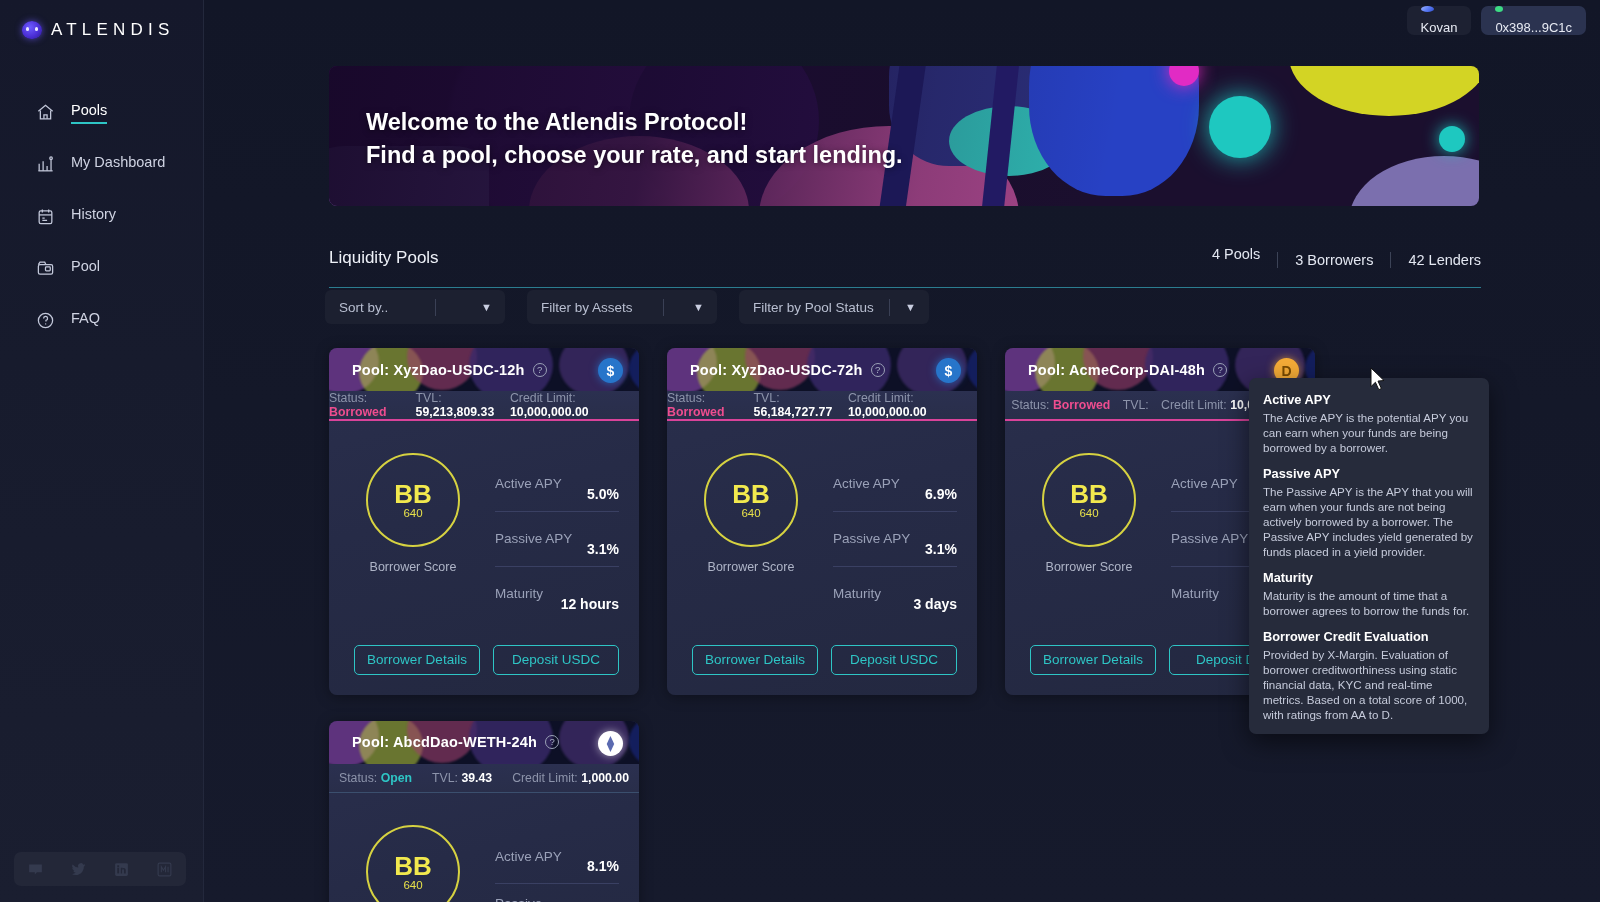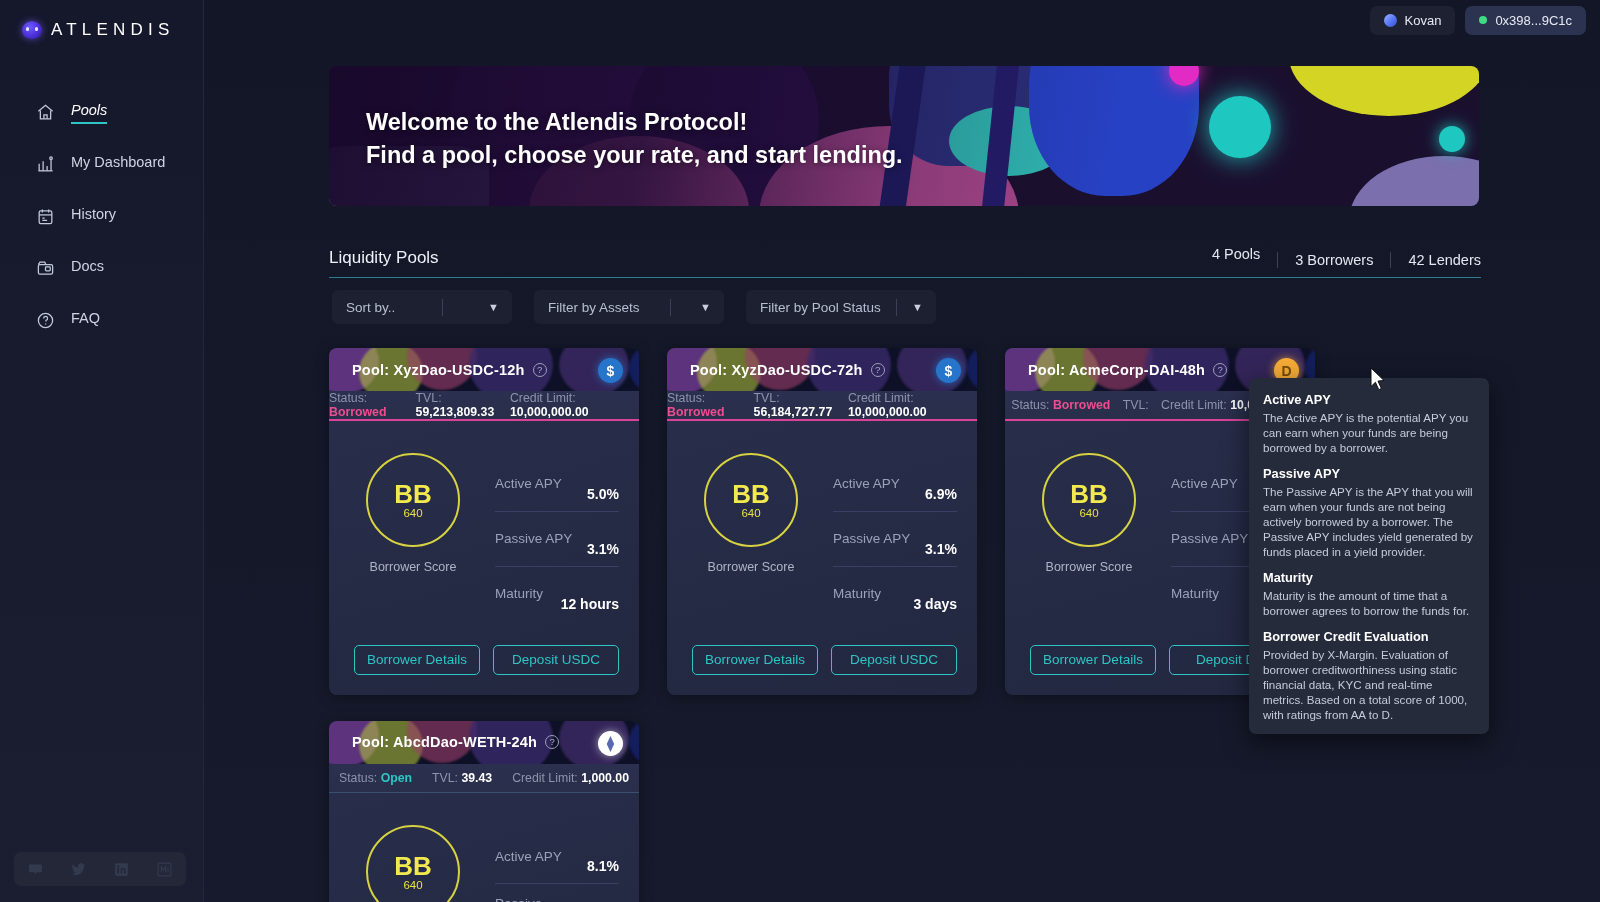--- a/index.html
+++ b/index.html
@@ -37,21 +37,21 @@
   .brand-text {
     color: #ffffff; font-size: 17px; letter-spacing: 5.2px; font-weight: 400;
   }
   .nav { margin-top: 46px; }
   .nav-item {
     display: flex; align-items: center; gap: 16px;
     padding: 0 0 0 36px; height: 52px;
     color: #cfd3e2; font-size: 14.5px; cursor: pointer;
   }
   .nav-item .nav-label { position: relative; padding-bottom: 5px; }
-  .nav-item.active .nav-label { color: #ffffff; font-style: italic; }
+  .nav-item.active .nav-label { color: #ffffff; }
   .nav-item.active .nav-label::after {
     content: ""; position: absolute; left: 0; right: 0; bottom: -1px;
     height: 2px; background: #2ec5c5;
   }
   .nav-icon { width: 19px; height: 19px; flex: 0 0 19px; color: #c3c8da; }
   .nav-icon svg { width: 19px; height: 19px; display: block; }
 
   .social-bar {
     position: absolute; left: 14px; bottom: 16px;
     width: 172px; height: 34px; border-radius: 7px;
@@ -67,22 +67,22 @@
     background: linear-gradient(180deg,#121627 0%,#141829 45%,#161a2c 100%);
     overflow: hidden;
   }
 
   
   .topbar {
     height: 36px; display: flex; align-items: center; justify-content: flex-end;
     gap: 10px; padding-right: 14px; padding-top: 4px;
   }
   .chip {
-    height: 29px; border-radius: 7px; display: flex; align-items: center;
-    gap: 8px; padding: 0 14px; font-size: 13px; color: #e7eaf3; cursor: pointer;
+    height: 29px; border-radius: 7px; display: flex; 
+    gap: 8px; padding: 0 14px; font-size: 13px; color: #e7eaf3; cursor: pointer; flex-direction: column;
   }
   .chip-network { background: #1d2132; }
   .chip-wallet  { background: #2b3350; }
   .dot-net {
     width: 13px; height: 13px; border-radius: 50%;
     background: linear-gradient(135deg,#9fb4ff 0%,#5b7cf5 50%,#2f4fd0 100%);
   }
   .dot-green { width: 8px; height: 8px; border-radius: 50%; background: #3ddc84; }
 
   
@@ -95,30 +95,30 @@
   .banner-text {
     position: absolute; left: 37px; top: 40px; z-index: 4;
     color: #ffffff; font-size: 23.5px; line-height: 33px; font-weight: 600;
     text-shadow: 0 1px 6px rgba(0,0,0,.5);
   }
 
   
   .section-head {
     position: absolute; left: 125px; top: 240px; width: 1152px;
     display: flex; align-items: flex-end; justify-content: space-between;
-    padding-bottom: 9px; border-bottom: 1px solid #2b7d90;
+    padding-bottom: 19px; border-bottom: 1px solid #2b7d90;
   }
   .section-title { color: #eef1f8; font-size: 17px; }
   .section-stats { display: flex; align-items: center; color: #e3e7f1; font-size: 14.5px; }
   .section-stats .stat { padding: 0 17px; }
   .section-stats .stat + .stat { border-left: 1px solid #3c4357; margin-top: 12px; }
   .section-stats .stat:last-child { padding-right: 0; }
 
   
-  .filters { position: absolute; left: 128px; top: 290px; display: flex; gap: 22px; }
+  .filters { position: absolute; left: 121px; top: 290px; display: flex; gap: 22px; }
   .filter {
     height: 34px; border-radius: 6px; background: #1c2030;
     display: flex; align-items: center; color: #b9bfd1; font-size: 13.5px;
     cursor: pointer;
   }
   .filter .f-label { padding: 0 14px; }
   .filter .f-sep { width: 1px; height: 17px; background: #3a4055; }
   .filter .f-arrow { padding: 0 13px; color: #c9cee0; font-size: 11px; }
   .filter.w1 { width: 180px; justify-content: space-between; }
   .filter.w2 { width: 190px; justify-content: space-between; }
@@ -255,21 +255,21 @@
       <span class="nav-label">History</span>
     </div>
     <div class="nav-item">
       <span class="nav-icon">
         <svg viewBox="0 0 24 24" fill="none" stroke="currentColor" stroke-width="1.6">
             <rect x="3" y="7" width="18" height="12" rx="2"></rect>
             <path d="M3 7l2-3h6l1.5 3"></path>
             <rect x="12" y="10" width="6" height="5" rx="1"></rect>
           </svg>
       </span>
-      <span class="nav-label">Docs</span>
+      <span class="nav-label">Pool</span>
     </div>
     <div class="nav-item">
       <span class="nav-icon">
         <svg viewBox="0 0 24 24" fill="none" stroke="currentColor" stroke-width="1.6">
             <circle cx="12" cy="12" r="9"></circle>
             <path d="M9.6 9.4a2.5 2.5 0 1 1 3 2.4v1.4"></path>
             <circle cx="12.2" cy="16.4" r=".8" fill="currentColor" stroke="none"></circle>
           </svg>
       </span>
       <span class="nav-label">FAQ</span>

